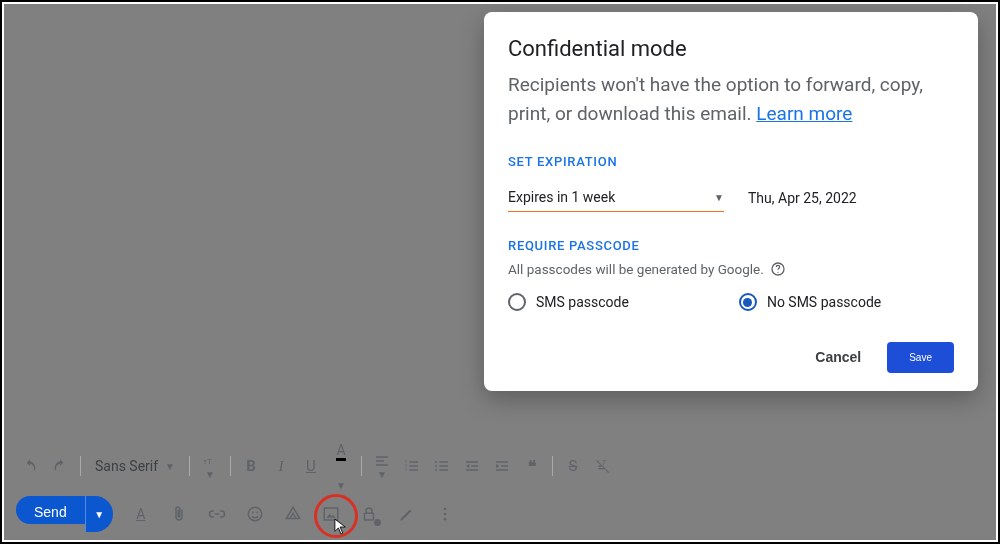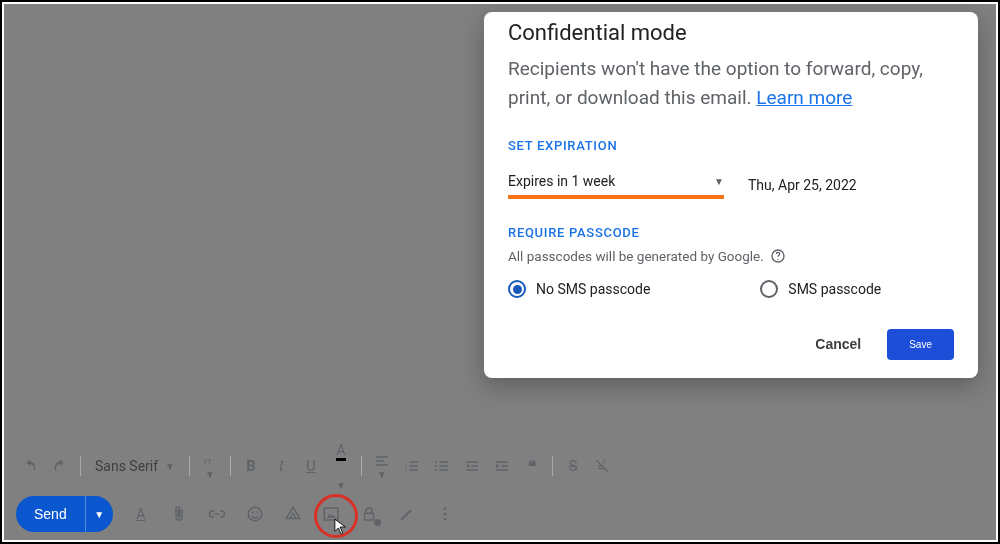--- a/index.html
+++ b/index.html
@@ -66,21 +66,21 @@
   align-items: stretch;
 }
 .send-btn {
   background: #0b57d0;
   color: #fff;
   border: none;
   padding: 8px 18px;
   border-radius: 18px 0 0 18px;
   font-size: 14px;
   font-weight: 500;
-  height: 36px;
+  height: 28px;
   cursor: pointer;
 }
 .send-more {
   background: #0b57d0;
   color: #fff;
   width: 28px; height: 36px;
   border-radius: 0 18px 18px 0;
   display: flex;
   align-items: center;
   justify-content: center;
@@ -108,21 +108,21 @@
   width: 14px; height: 18px;
   pointer-events: none;
 }
 .dialog {
   position: absolute;
   top: 10px; right: 20px;
   width: 494px;
   background: #fff;
   border-radius: 8px;
   box-shadow: 0 8px 24px rgba(0,0,0,0.28);
-  padding: 8px 24px 18px 24px;
+  padding: 24px 24px 18px 24px;
 }
 .dlg-title {
   font-size: 22px;
   color: #202124;
   font-weight: 400;
   margin: 0 0 10px 0;
 }
 .dlg-desc {
   font-size: 19px;
   color: #5f6368;
@@ -138,21 +138,21 @@
   margin-top: 26px;
 }
 .exp-row {
   display: flex;
   gap: 24px;
   align-items: flex-end;
   margin-top: 14px;
 }
 .select {
   flex: 0 0 216px;
-  border-bottom: 4px solid #f97316;
+  border-bottom: 1px solid #f97316;
   padding: 6px 0;
   display: flex;
   align-items: center;
   justify-content: space-between;
   font-size: 14px;
   color: #202124;
   cursor: pointer;
 }
 .exp-date {
   font-size: 14px;
@@ -400,28 +400,28 @@
           <svg width="16" height="16" viewBox="0 0 24 24">
             <circle cx="12" cy="12" r="9" fill="none" stroke="#5f6368" stroke-width="2"></circle>
             <path d="M9.5 9a2.5 2.5 0 015 0c0 1.5-2.5 2-2.5 4" fill="none" stroke="#5f6368" stroke-width="2"></path>
             <circle cx="12" cy="17" r="1" fill="#5f6368"></circle>
           </svg>
         </span>
     </div>
 
     <div class="radio-row">
       <label class="radio">
+        <span class="radio-circle"></span>
+        <span>SMS passcode</span>
+      </label>
+      <label class="radio">
         <span class="radio-circle selected">
             <span class="radio-dot"></span>
           </span>
         <span>No SMS passcode</span>
-      </label>
-      <label class="radio">
-        <span class="radio-circle"></span>
-        <span>SMS passcode</span>
       </label>
     </div>
 
     <div class="dlg-actions">
       <button class="btn-text">Cancel</button>
       <button class="btn-primary">Save</button>
     </div>
   </div>
 </div>
 

